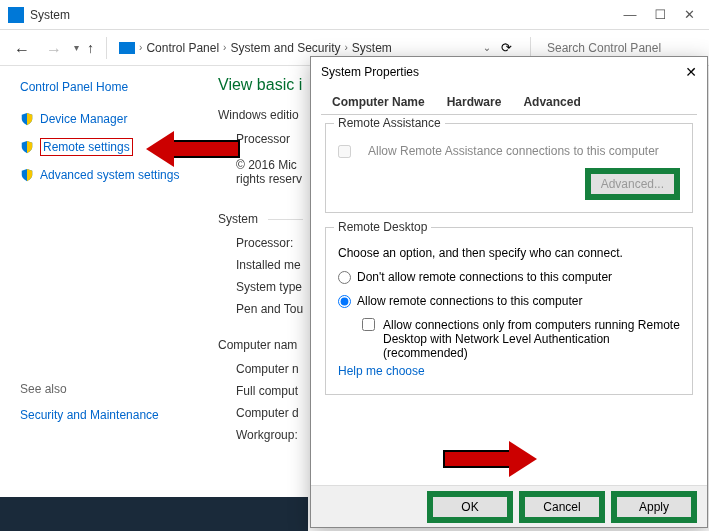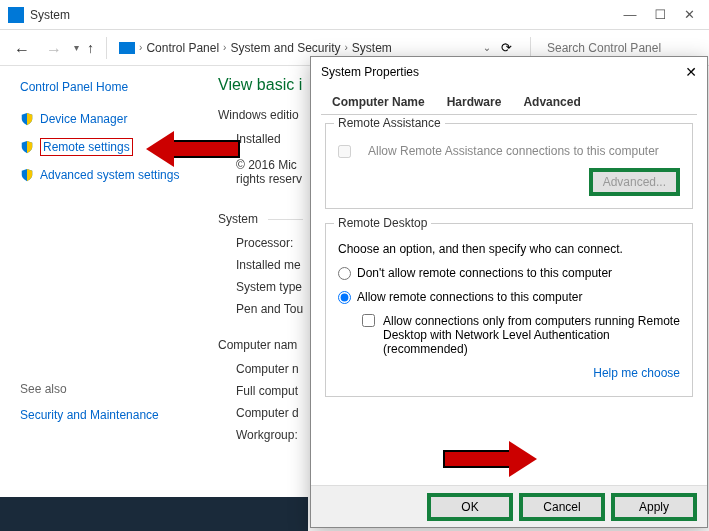--- a/index.html
+++ b/index.html
@@ -48,26 +48,26 @@
 .dlg-title { height: 30px; display: flex; align-items: center; justify-content: space-between; padding: 0 10px; font-size: 12px; }
 .dlg-close { font-size: 14px; cursor: pointer; }
 .tabs { display: flex; border-bottom: 1px solid #ccc; margin: 2px 10px 0 10px; font-weight: bold; }
 .tab { padding: 5px 10px; font-size: 12px; border: 1px solid transparent; border-bottom: none; color: #333; }
 .tab.active { border-color: #ccc; background: #fff; position: relative; top: 1px; }
 .dlg-body { padding: 8px 14px; }
 .groupbox { border: 1px solid #ccc; padding: 10px 12px 12px 12px; margin-bottom: 14px; position: relative; }
 .groupbox .gb-title { position: absolute; top: -8px; left: 8px; background: #fff; padding: 0 4px; font-size: 12px; color: #333; }
 .checkbox-row { display: flex; align-items: flex-start; gap: 17px; font-size: 12px; color: #888; margin: 10px 0; }
 .checkbox-row input { margin-top: 1px; }
-.btn { min-width: 86px; padding: 3px 10px; font-size: 12px; background: #e1e1e1; border: 4px solid #15803d; }
+.btn { min-width: 86px; padding: 3px 10px; font-size: 12px; background: #e1e1e1; border: 6px solid #15803d; }
 .btn.disabled { color: #999; }
 .btn-row-right { text-align: right; margin-top: 10px; }
 .radio-row { display: flex; align-items: center; gap: 6px; font-size: 12px; margin: 10px 0; }
 .sub-check { margin-left: 24px; display: flex; gap: 8px; font-size: 12px; align-items: flex-start; }
-.help-row { display: flex; justify-content: flex-end; align-items: center; margin-top: 10px; }
+.help-row { display: flex; justify-content: space-between; align-items: center; margin-top: 4px; }
 .help-link { color: #0066cc; font-size: 12px; }
 .select-users-wrap { border: 2px solid #c00; padding: 2px; }
 .dlg-footer { position: absolute; bottom: 0; left: 0; right: 0; height: 42px; background: #f0f0f0; border-top: 1px solid #ddd; display: flex; justify-content: flex-end; align-items: center; gap: 6px; padding: 0 10px; }
 
 
 .arrow { position: absolute; display: flex; align-items: center; }
 .arrow .head { width: 0; height: 0; }
 .arrow.left .head { border-top: 18px solid transparent; border-bottom: 18px solid transparent; border-right: 28px solid #c00; }
 .arrow.left .body { width: 66px; height: 18px; background: #c00; border: 2px solid #000; border-left: none; }
 .arrow1 { left: 146px; top: 131px; }
@@ -143,21 +143,21 @@
       <span class="nav-link">Advanced system settings</span>
     </div>
 
     <div class="see-also-title">See also</div>
     <a class="see-also-link">Security and Maintenance</a>
   </div>
 
   <div class="main">
     <h2>View basic i</h2>
     <div class="sys-title win-edition">Windows editio</div>
-    <div class="field-row">Installed</div>
+    <div class="field-row">Processor</div>
     <div class="copyright">
       <span>© 2016 Mic</span><br>
       <span>rights reserv</span>
     </div>
     <div class="sys-title" style="margin-top:22px;">System</div>
     <div class="field-row">Processor:</div>
     <div class="field-row">Installed me</div>
     <div class="field-row">System type</div>
     <div class="field-row">Pen and Tou</div>
     <div class="sys-title computer-name" style="margin-top:18px;">Computer nam</div>

